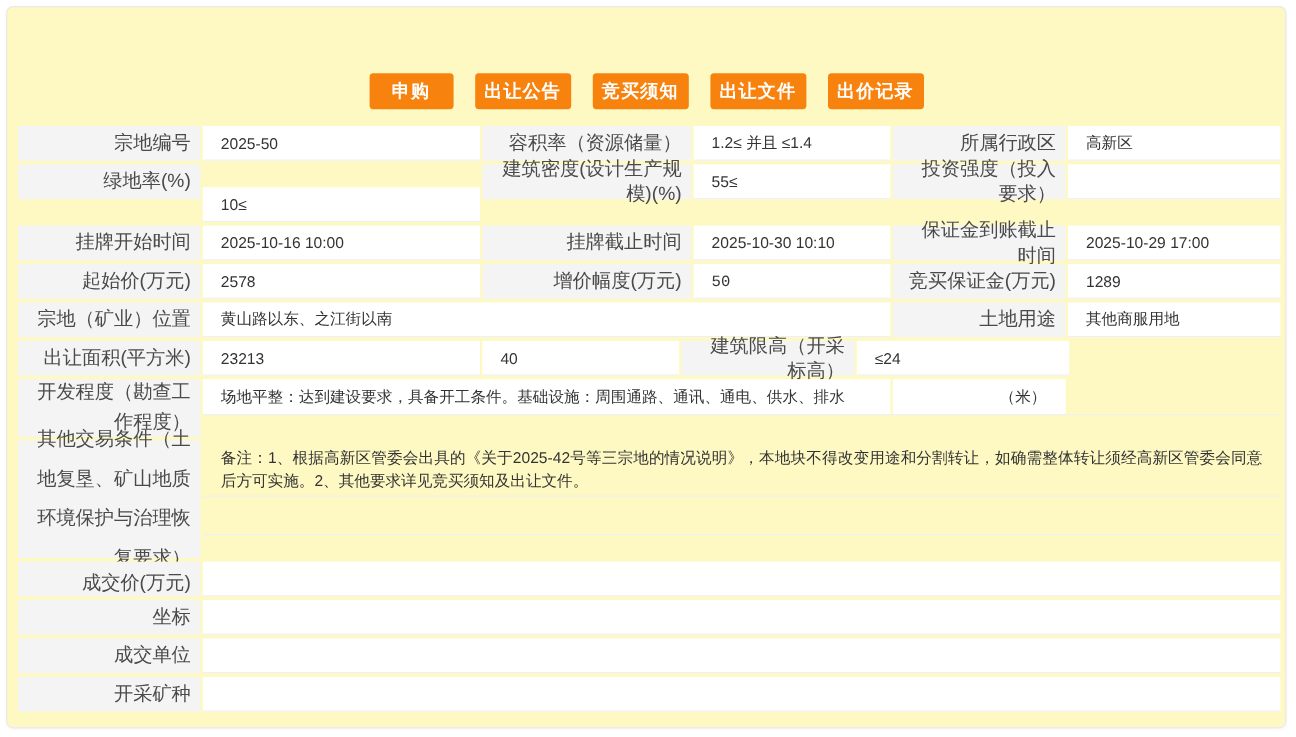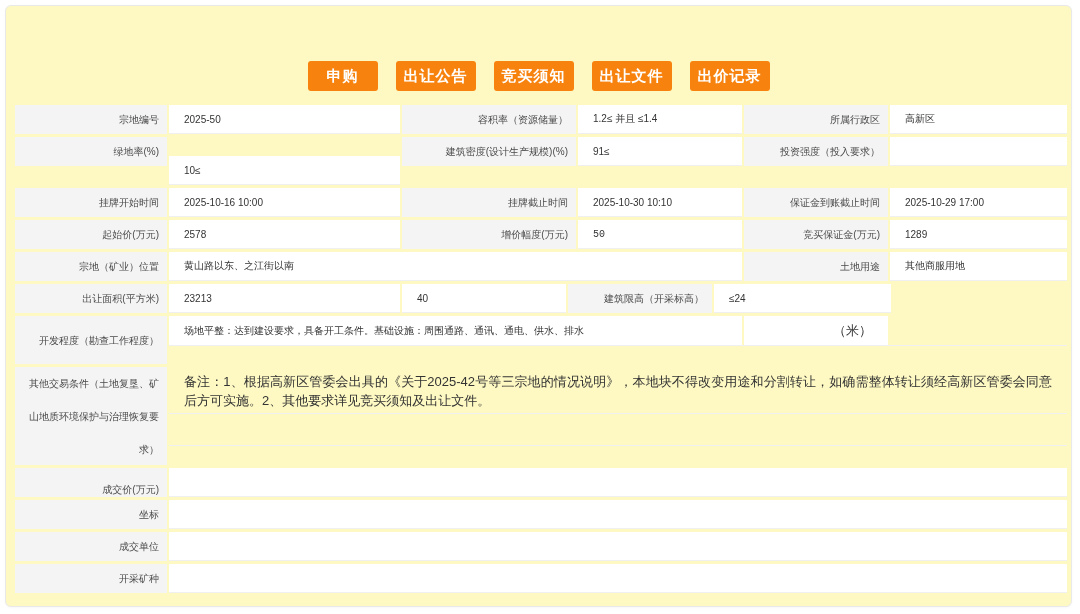--- a/index.html
+++ b/index.html
@@ -7,25 +7,25 @@
     font-family:"Liberation Sans","DejaVu Sans",sans-serif; }
   .card { position:absolute; left:5px; top:5px; width:1067px; height:602px;
     background:#fef9c3; border:1px solid #e9e9e9; border-radius:6px;
     box-shadow:0 1px 3px rgba(0,0,0,0.03); overflow:hidden; }
   .btns { display:flex; justify-content:center; gap:18px; margin-top:55px; }
   .btn { height:30px; min-width:70px; padding:0 8px; background:#f7820d;
     color:#fff; border:none; border-radius:3px; font-size:15px; font-weight:bold;
     font-family:inherit; cursor:pointer; letter-spacing:1px; }
   .tbl { margin:14px 0 0 9px; width:1052px; display:flex; flex-direction:column; gap:3px; }
   .row { display:flex; gap:2px; }
-  .lbl { background:#f4f4f4; color:#4a4a4a; font-size:10px; height:29px; flex:none;
+  .lbl { background:#f4f4f4; color:#4a4a4a; font-size:16px; height:29px; flex:none;
     display:flex; align-items:center; justify-content:flex-end;
     text-align:right; padding:0 8px 0 9px; }
   .lbl span { display:block; width:100%; text-align:right; }
-  .val { background:#fff; color:#333; font-size:10px; height:29px; flex:none;
+  .val { background:#fff; color:#333; font-size:13px; height:29px; flex:none;
     display:flex; align-items:center; padding:0 4px 0 15px;
     border-bottom:1px solid #f0f0f0; overflow:hidden; white-space:nowrap; }
   .rightcol { display:flex; flex-direction:column; flex:none; }
   .subrow { display:flex; gap:2px; }
   .hairline { border-bottom:1px solid #f0f0f0; }
   .unit { background:#fff; color:#333; font-size:13px; flex:none;
     display:flex; align-items:center; justify-content:flex-end; padding-right:16px; }
   .remark-text { color:#333; font-size:13px; line-height:19px;
     padding:5px 15px 0 15px; text-align:justify; }
 </style>
@@ -56,21 +56,21 @@
         <div class="val" style="width: 177px;">高新区</div>
       </div>
       <div class="row">
         <div class="lbl" style="width: 152px;">
           <span>绿地率(%)</span>
         </div>
         <div class="val" style="width: 231px; margin-top: 19px;">10≤</div>
         <div class="lbl" style="width: 174px;">
           <span>建筑密度(设计生产规模)(%)</span>
         </div>
-        <div class="val" style="width: 164px;">91≤</div>
+        <div class="val" style="width: 164px;">55≤</div>
         <div class="lbl" style="width: 144px;">
           <span>投资强度（投入要求）</span>
         </div>
         <div class="val" style="width: 177px;"></div>
       </div>
       <div class="row">
         <div class="lbl" style="width: 152px;">
           <span>挂牌开始时间</span>
         </div>
         <div class="val" style="width: 231px;">2025-10-16 10:00</div>

